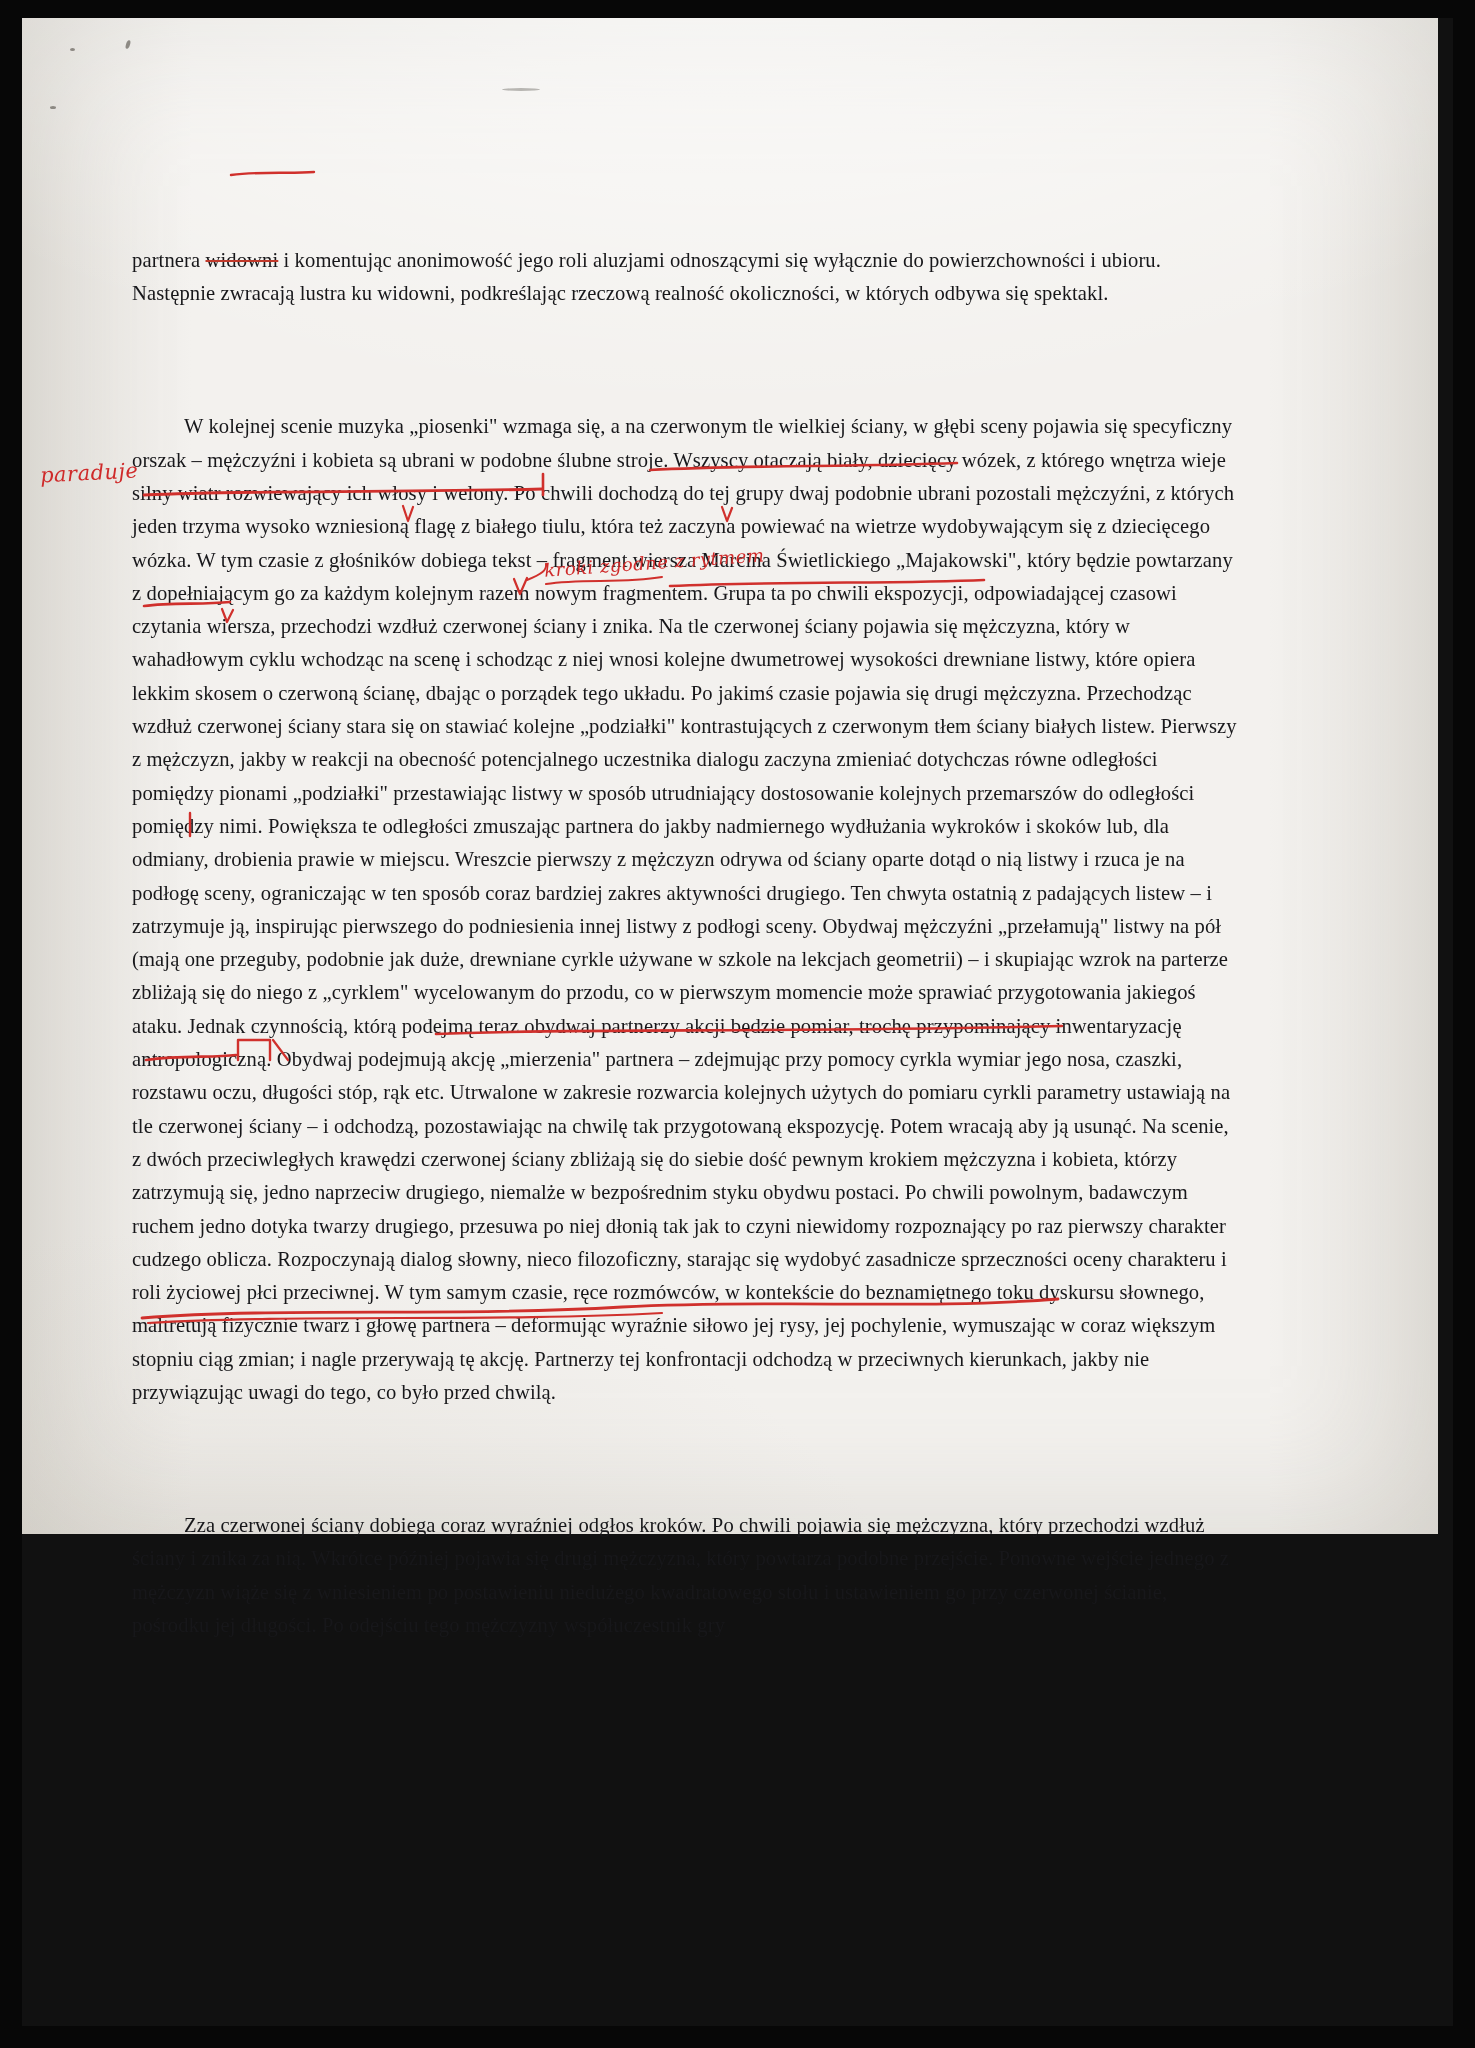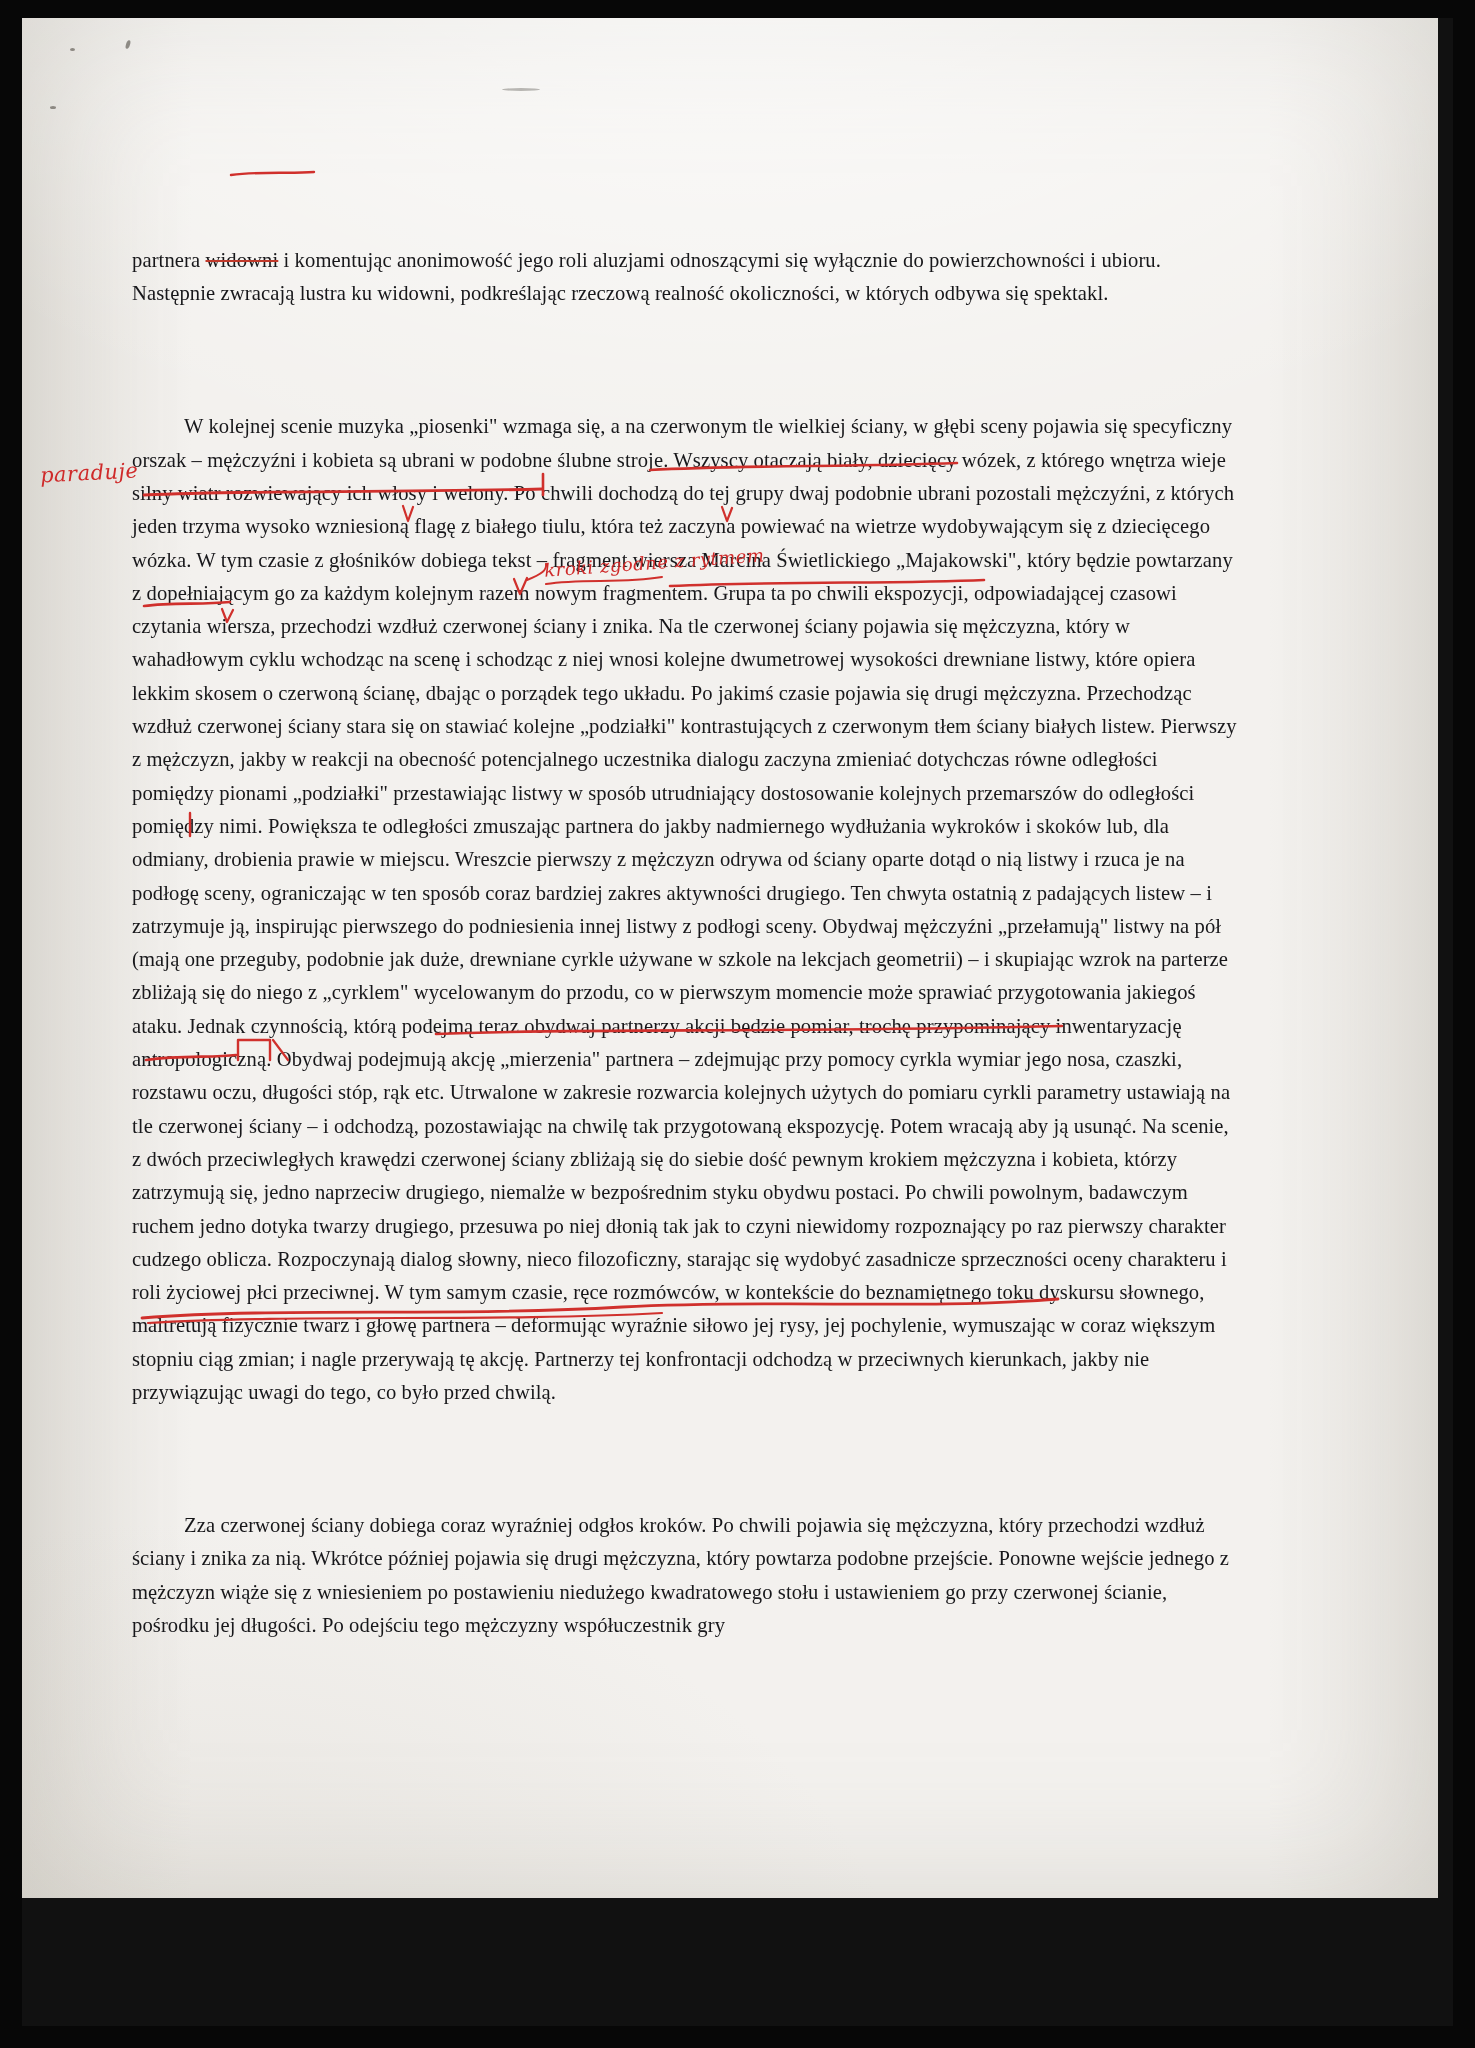--- a/index.html
+++ b/index.html
@@ -18,21 +18,21 @@
     width: 1475px;
     height: 2048px;
     background: #111111;
   }
   
   #sheet {
     position: absolute;
     left: 22px;
     top: 18px;
     width: 1416px;
-    height: 1880px;
+    height: 1516px;
     background: #f3f1ee;
     box-shadow: inset 0 0 140px rgba(170,165,155,0.35);
   }
   
   #sheet::before {
     content: "";
     position: absolute;
     inset: 0;
     background:
       radial-gradient(120% 60% at 50% -10%, rgba(255,255,255,0.85), rgba(255,255,255,0) 60%),

